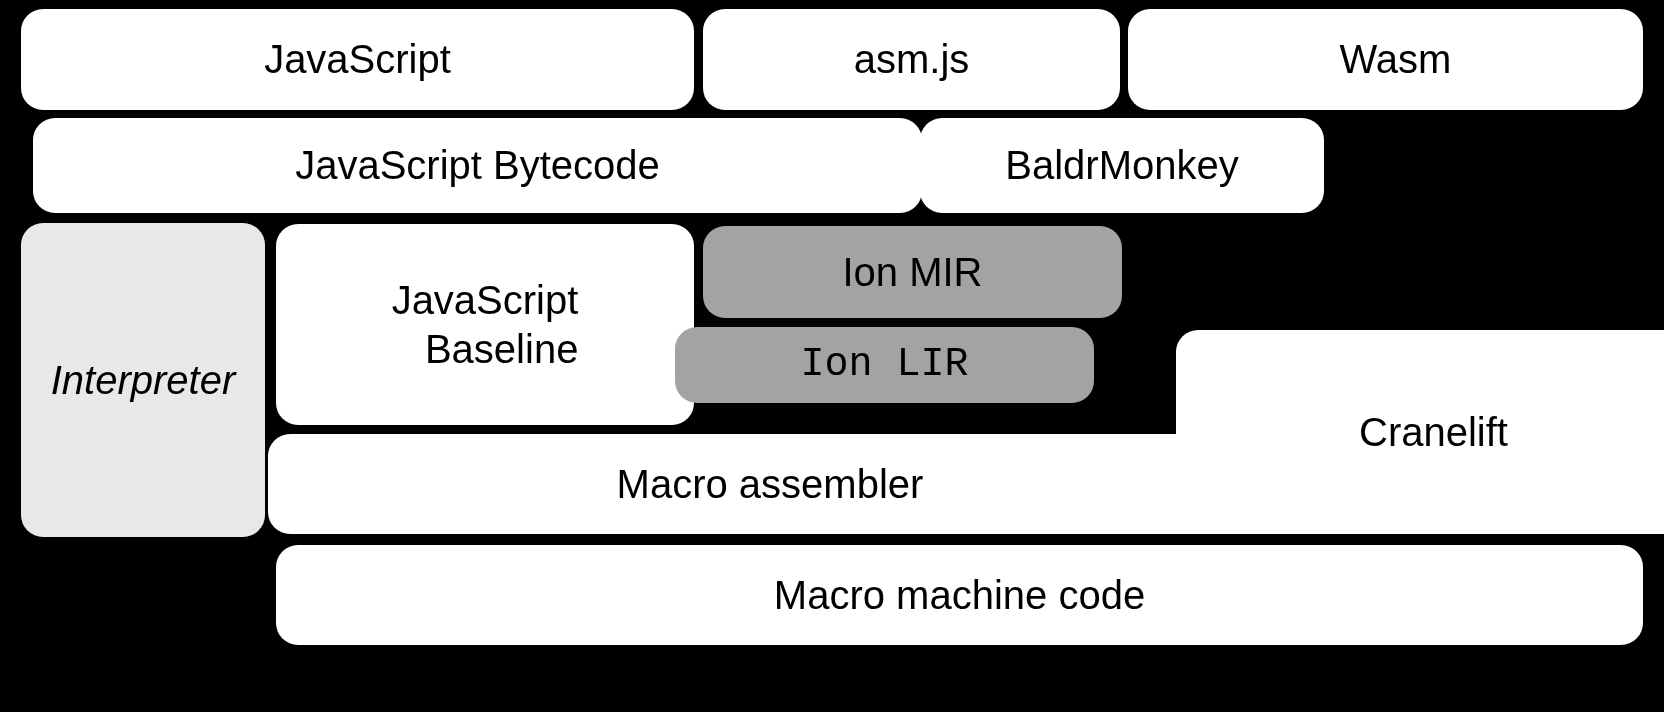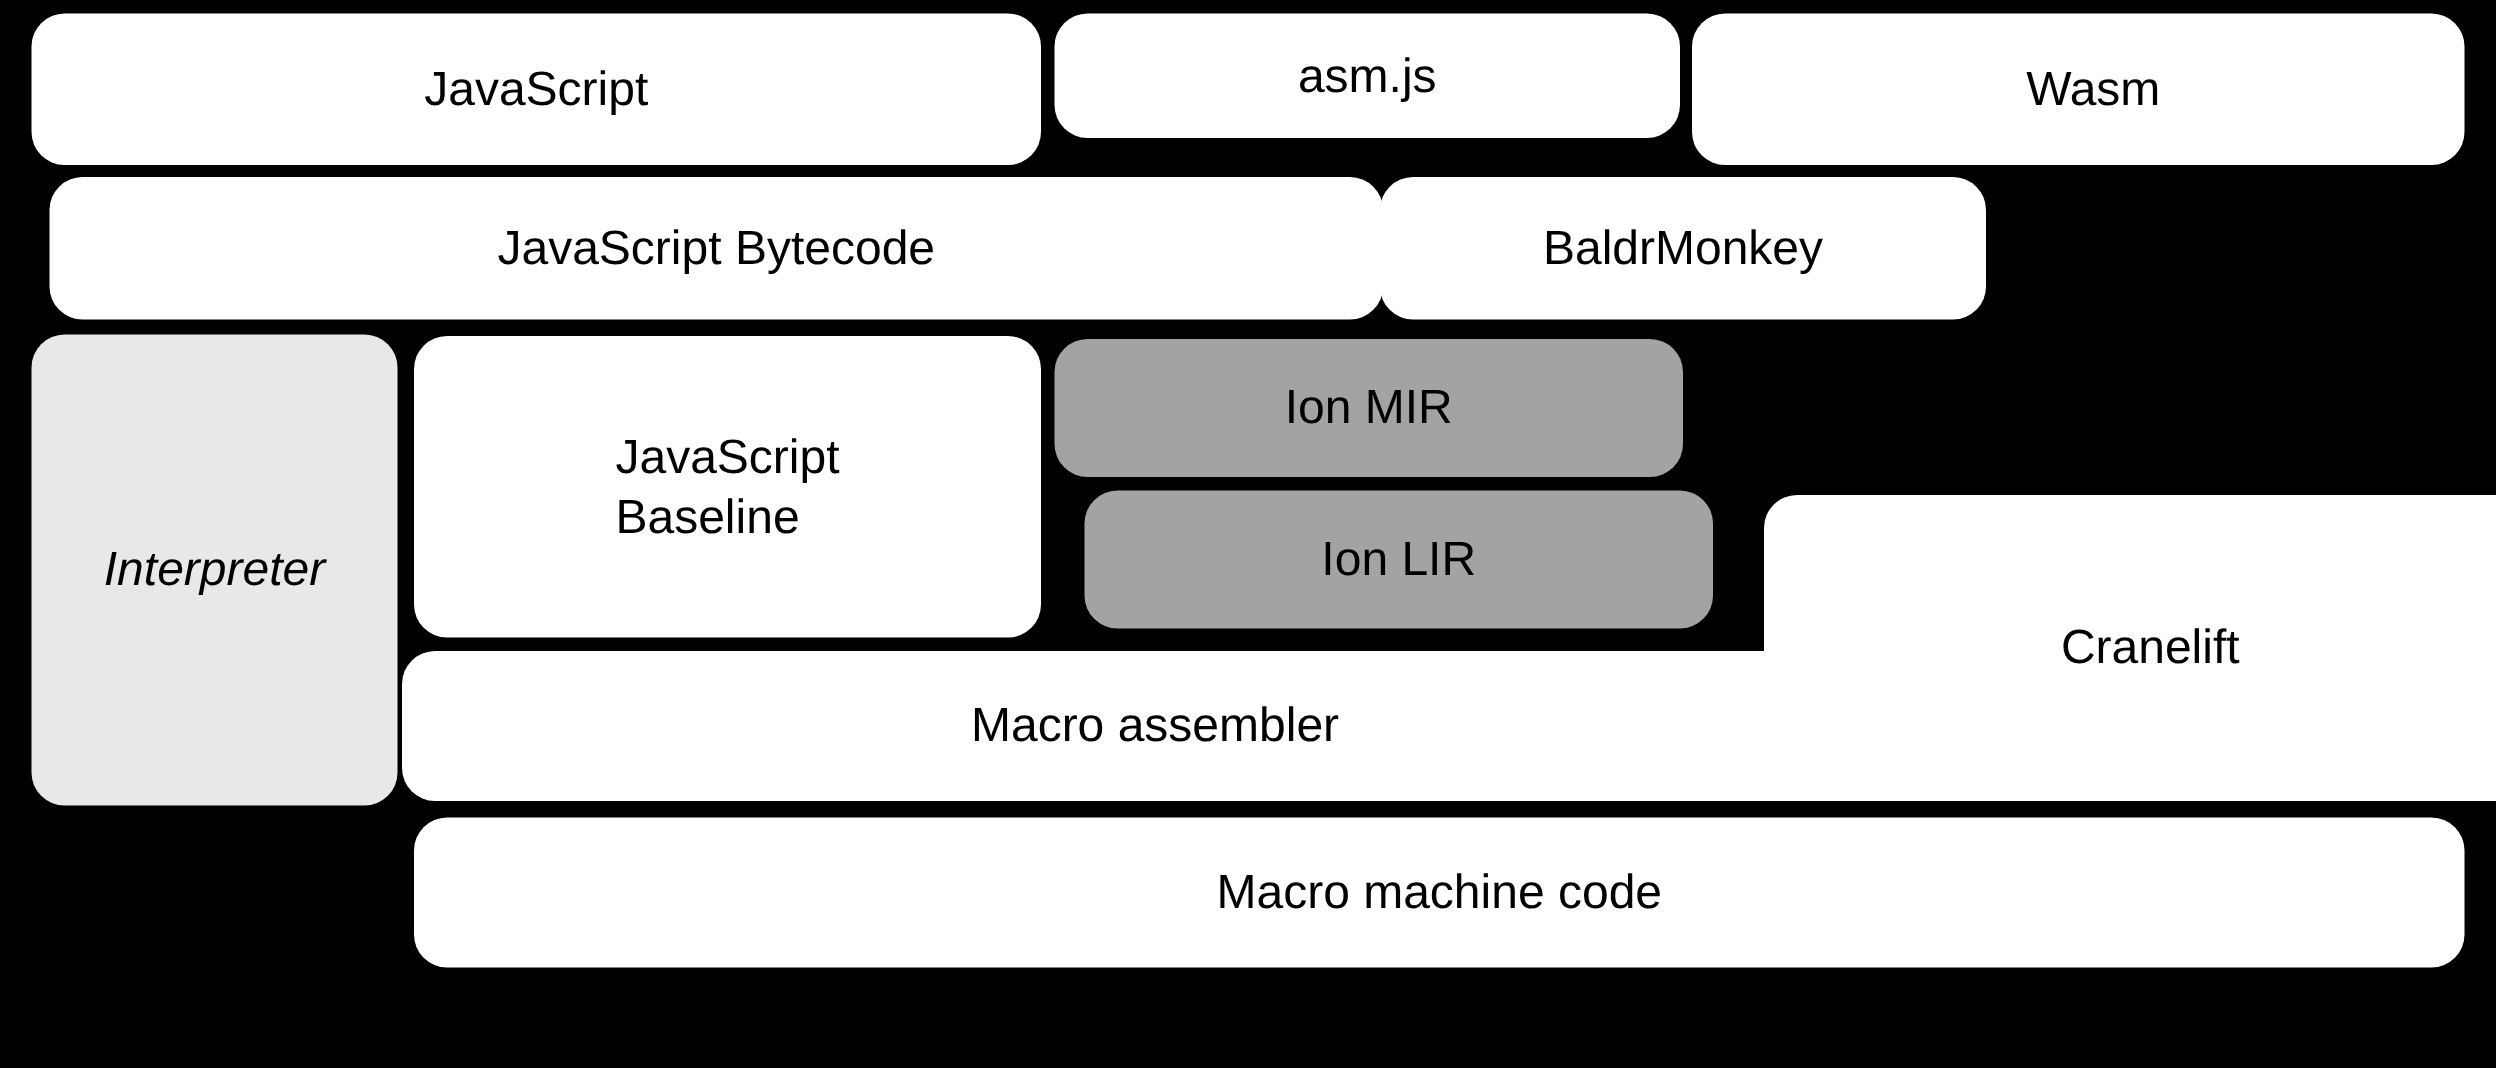--- a/index.html
+++ b/index.html
@@ -16,49 +16,49 @@
     height: 712px;
     background: #000000;
     overflow: hidden;
   }
   .box {
     position: absolute;
     box-sizing: border-box;
     display: flex;
     align-items: center;
     justify-content: center;
-    text-align: left;
+    text-align: right;
     border-radius: 22px;
     color: #000000;
-    font-size: 32px;
+    font-size: 40px;
     font-weight: 400;
     line-height: 1.22;
     letter-spacing: 0px;
     white-space: pre-line;
     user-select: none;
   }
   .box.white   { background: #ffffff; }
   .box.grey    { background: #e8e8e8; }
   .box.green   { background: #a3a3a3; }
   .box.pink    { background: #ffffff; margin-left: 48px; }
 
   
   .b-javascript       { left:21px;   top:9px;   width:673px;  height:101px; }
-  .b-asmjs            { left:703px;  top:9px;   width:417px;  height:83px; }
+  .b-asmjs            { left:703px;  top:9px;   width:417px;  height:101px; }
   .b-wasm             { left:1128px; top:9px;   width:515px;  height:101px;padding-left:20px; }
 
   
   .b-js-bytecode      { left:21px;   top:118px; width:889px;  height:95px;margin-left:12px;  }
   .b-baldrmonkey      { left:920px;  top:118px; width:404px;  height:95px;  }
 
   
   .b-interpreter      { left:21px;   top:223px; width:244px;  height:314px;font-style:italic; }
   .b-js-baseline      { left:276px;  top:224px; width:418px;  height:201px; }
   .b-ion-mir          { left:703px;  top:226px; width:419px;  height:92px;  }
-  .b-ion-lir          { left:723px;  top:327px; width:419px;  height:92px;  }
+  .b-ion-lir          { left:675px;  top:327px; width:419px;  height:76px;font-family:Liberation Mono, monospace;  }
   .b-cranelift        { left:1128px; top:330px; width:515px;  height:204px; }
   .b-macro-assembler  { left:268px;  top:434px; width:1004px;  height:100px; }
 
   
   .b-native-code      { left:276px;  top:545px; width:1367px; height:100px; }
 </style>
 </head>
 <body>
 
 <div id="diagram">

